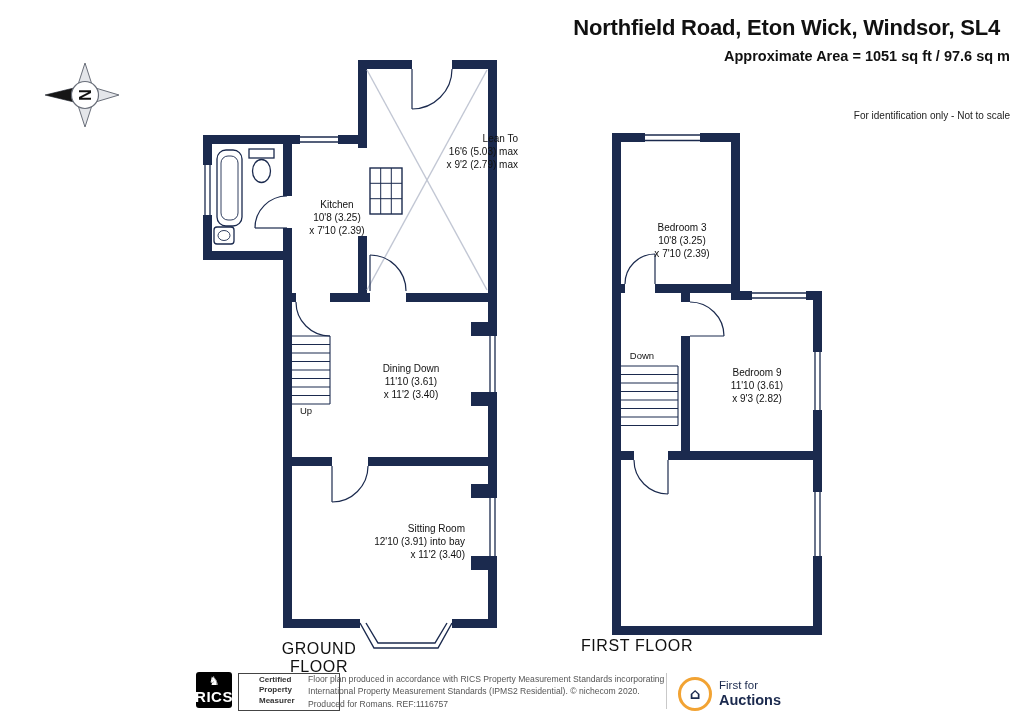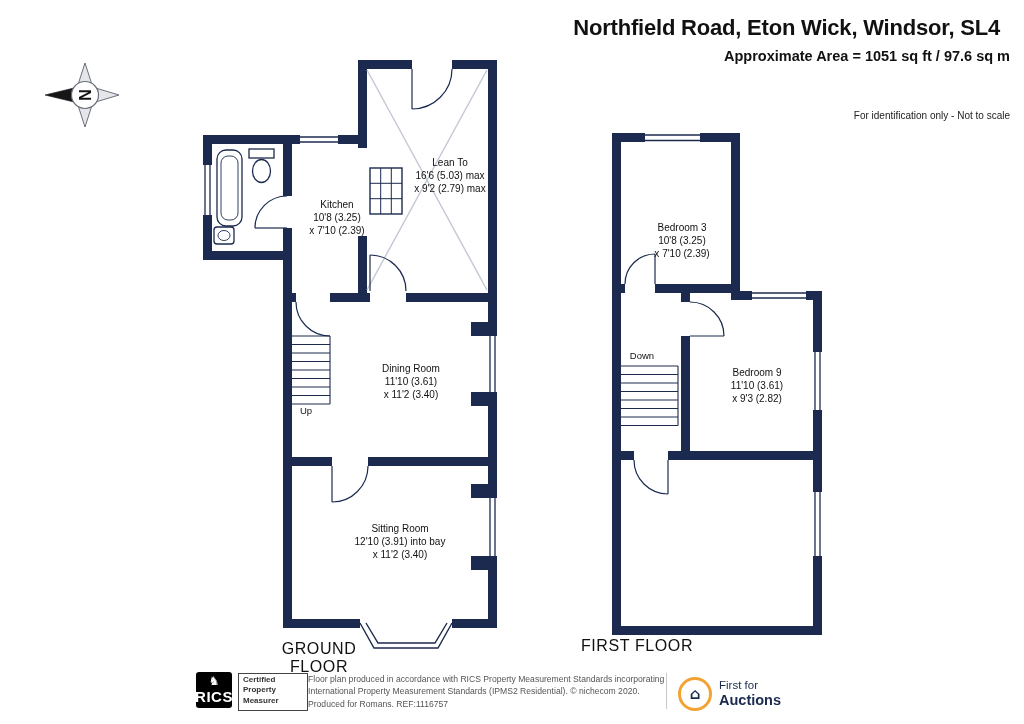--- a/index.html
+++ b/index.html
@@ -20,21 +20,21 @@
   .floor-lbl { position:absolute; text-align:center; font-size:16px; color:#111; letter-spacing:0.6px; }
   .stair-lbl { position:absolute; text-align:center; font-size:9.5px; color:#111; }
 
   
   .rics-logo { position:absolute; left:196px; top:672px; width:36px; height:36px; background:#000;
                border-radius:3px; color:#fff; display:flex; flex-direction:column; align-items:center;
                justify-content:flex-end; }
   .rics-mark { font-family:"DejaVu Sans", sans-serif; font-size:12px; line-height:12px; color:#fff; }
   .rics-word { font-size:15px; font-weight:bold; letter-spacing:0.5px; margin:1px 0 3px 0; }
   .cert-box  { position:absolute; left:238px; top:673px; width:60px; height:34px; border:1px solid #444;
-               padding:1px 4px; font-size:8px; font-weight:bold; color:#333; line-height:1.3; }
+               padding:1px 20px; font-size:8px; font-weight:bold; color:#333; line-height:1.3; }
   .cert-box span { display:block; }
   .disclaimer { position:absolute; left:308px; top:673px; font-size:8.6px; color:#555; line-height:1.45; }
   .disclaimer span { display:block; }
   .foot-divider { position:absolute; left:666px; top:673px; width:1px; height:36px; background:#c9c9c9; }
   .auct-logo { position:absolute; left:678px; top:677px; display:flex; align-items:center; gap:7px; }
   .auct-circle { width:28px; height:28px; border:3px solid #f2a333; border-radius:50%;
                  display:flex; align-items:center; justify-content:center; }
   .auct-house { font-family:"DejaVu Sans", sans-serif; font-size:15px; font-weight:bold; color:#1b2a4e; line-height:1; }
   .auct-text { color:#1b2a4e; }
   .auct-l1 { font-size:11.5px; line-height:1.15; }
@@ -202,36 +202,36 @@
         <path d="M 634 460 A 34 34 0 0 0 668 494"></path>
           <line x1="668" y1="460" x2="668" y2="494"></line>
       </g>
     </g>
   </svg>
 
   <div class="hdr-title">Northfield Road, Eton Wick, Windsor, SL4</div>
   <div class="hdr-area">Approximate Area = 1051 sq ft / 97.6 sq m</div>
   <div class="hdr-note">For identification only - Not to scale</div>
 
-  <div class="lbl" style="left:382px; top:156px; width:136px;">
+  <div class="lbl" style="left:382px; top:132px; width:136px;text-align:right;">
     <span>Lean To</span>
     <span>16'6 (5.03) max</span>
     <span>x 9'2 (2.79) max</span>
   </div>
   <div class="lbl" style="left:272px; top:198px; width:130px;">
     <span>Kitchen</span>
     <span>10'8 (3.25)</span>
     <span>x 7'10 (2.39)</span>
   </div>
   <div class="lbl" style="left:346px; top:362px; width:130px;">
-    <span>Dining Room</span>
+    <span>Dining Down</span>
     <span>11'10 (3.61)</span>
     <span>x 11'2 (3.40)</span>
   </div>
-  <div class="lbl" style="left:335px; top:522px; width:130px;">
+  <div class="lbl" style="left:335px; top:522px; width:130px;text-align:right;">
     <span>Sitting Room</span>
     <span>12'10 (3.91) into bay</span>
     <span>x 11'2 (3.40)</span>
   </div>
   <div class="lbl" style="left:617px; top:221px; width:130px;">
     <span>Bedroom 3</span>
     <span>10'8 (3.25)</span>
     <span>x 7'10 (2.39)</span>
   </div>
   <div class="lbl" style="left:692px; top:366px; width:130px;">

